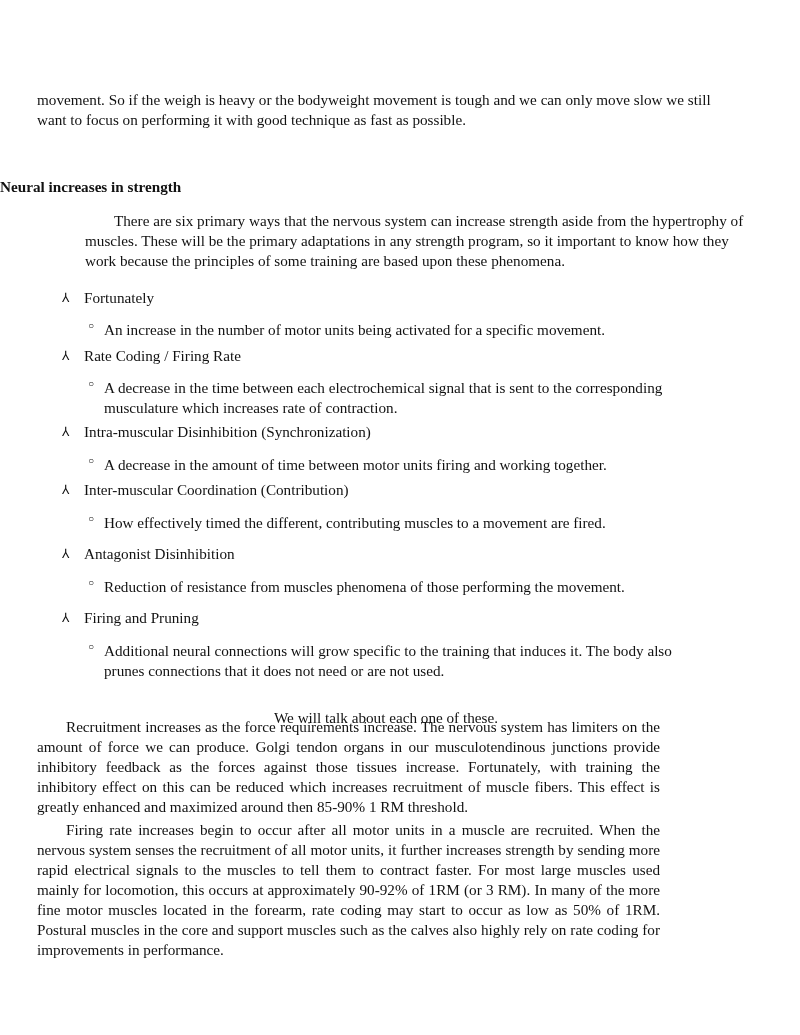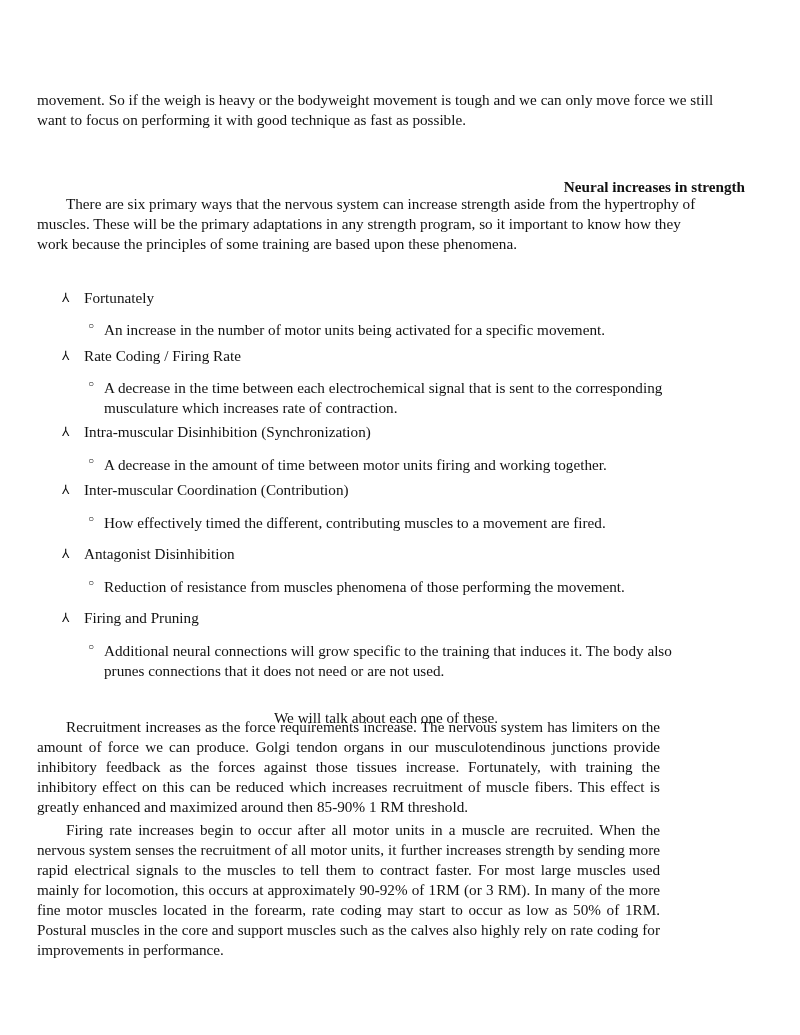--- a/index.html
+++ b/index.html
@@ -1,34 +1,34 @@
 <!DOCTYPE html>
 <html><head>
 <meta charset="utf-8">
 <style>
   html, body { margin: 0; padding: 0; background: #fff; }
   body { width: 800px; height: 1035px; position: relative; overflow: hidden;
          font-family: "Liberation Serif", serif; color: #111; font-size: 15.2px; }
   .p { position: absolute; left: 37px; width: 640px; line-height: 20px; margin: 0; }
   .top { top: 90px; width: 700px; }
-  .title { position: absolute; top: 178px; left: 0; width: 745px; text-align: right; font-weight: bold; }
-  .intro { top: 194px; width: 670px; text-indent: 29px; }
+  .title { position: absolute; top: 178px; left: 0; width: 745px; text-align: left; font-weight: bold; }
+  .intro { top: 211px; width: 670px; text-indent: 29px; margin-left: 48px; }
   .b1 { position: absolute; left: 62px; }
   .b1 .g { position: absolute; left: 0; top: -1px; font-size: 13px; }
   .b1 .t { position: absolute; left: 22px; white-space: nowrap; }
   .b2 { position: absolute; left: 88px; width: 610px; }
   .b2 .g { position: absolute; left: 0; top: 0; font-size: 10px; }
   .b2 .t { position: absolute; left: 16px; width: 590px; line-height: 20px; }
   .just { text-align: justify; text-indent: 29px; width: 623px; }
   .talk { top: 708px; left: 66px; text-align: center; }
 </style>
 </head>
 <body>
 
-<p class="p top">movement. So if the weigh is heavy or the bodyweight movement is tough and we can only move force we still want to focus on performing it with good technique as fast as possible.</p>
+<p class="p top">movement. So if the weigh is heavy or the bodyweight movement is tough and we can only move slow we still want to focus on performing it with good technique as fast as possible.</p>
 <div class="title">Neural increases in strength</div>
 <p class="p intro">There are six primary ways that the nervous system can increase strength aside from the hypertrophy of muscles. These will be the primary adaptations in any strength program, so it important to know how they work because the principles of some training are based upon these phenomena.</p>
 
 <div class="b1" style="top:289px">
     <span class="g">⅄</span>
     <span class="t">Fortunately</span>
   </div>
 <div class="b2" style="top:320px">
     <span class="g">○</span>
     <span class="t">An increase in the number of motor units being activated for a specific movement.</span>

